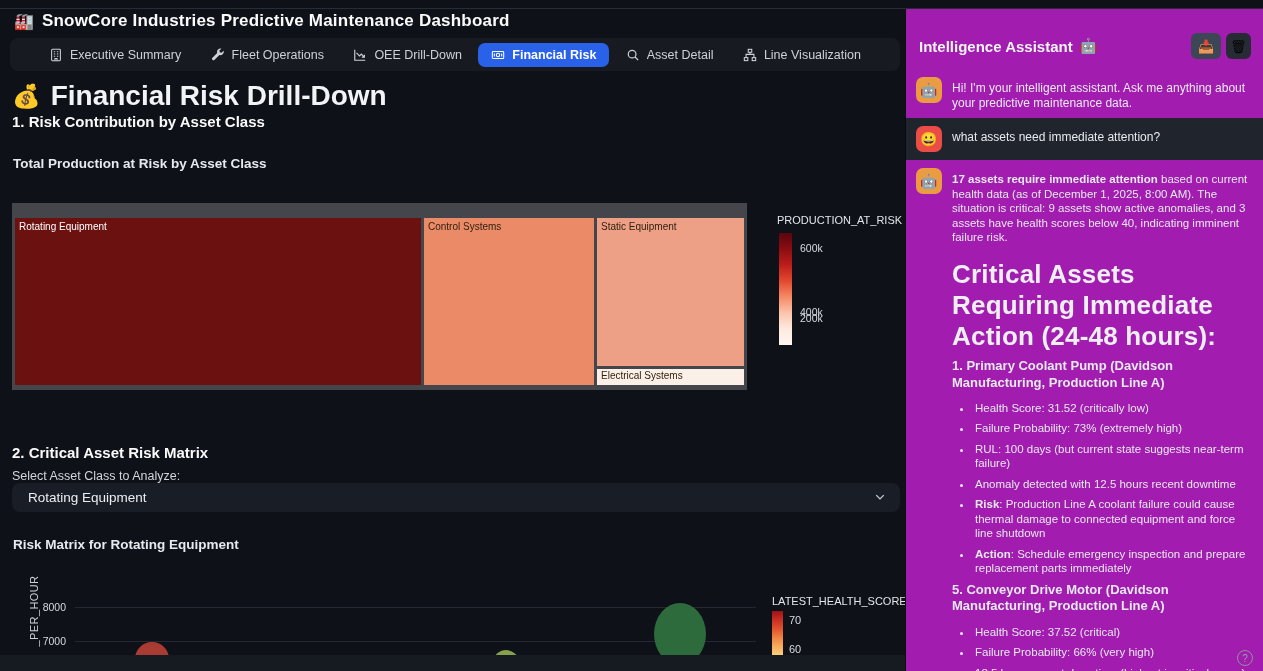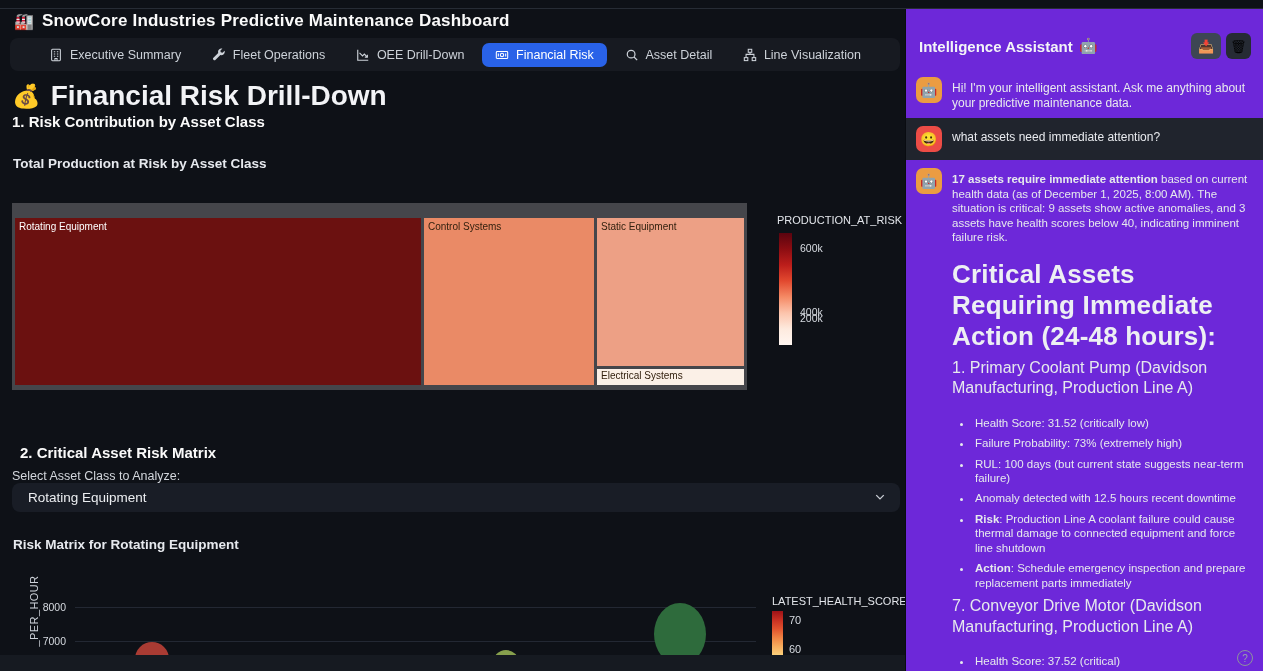--- a/index.html
+++ b/index.html
@@ -12,28 +12,28 @@
   .topline{position:absolute;left:0;top:8px;width:1263px;height:1px;background:#272c35;}
   
   .app-header{position:absolute;left:14px;top:11px;display:flex;gap:8px;align-items:center;}
   .app-header .femoji{font-size:16px;}
   .app-header h1{font-size:17px;font-weight:700;margin:0;letter-spacing:.2px;color:#fafafa;}
   
   .tabbar{position:absolute;left:10px;top:38px;width:890px;height:33px;background:#171a21;
     border-radius:8px;display:flex;align-items:center;justify-content:space-between;padding:0 26px;box-sizing:border-box;}
   .tab{display:flex;align-items:center;gap:7px;color:#cdd2d9;font-size:12.5px;padding:5px 13px;border-radius:7px;cursor:pointer;white-space:nowrap;}
   .tab svg{display:block;}
-  .tab.active{background:#2962e8;color:#ffffff;font-weight:400;}
+  .tab.active{background:#2962e8;color:#ffffff;font-weight:700;}
   
   .page-title{position:absolute;left:12px;top:80px;display:flex;align-items:center;gap:10px;}
   .page-title .memoji{font-size:23px;}
   .page-title .ptext{font-size:28px;font-weight:700;color:#f2f3f6;}
   .sec-h{position:absolute;font-size:15px;font-weight:700;color:#fafafa;}
   .sec1{left:12px;top:113px;}
-  .sec2{left:20px;top:444px;}
+  .sec2{left:12px;top:444px;}
   .chart-title{position:absolute;font-size:13.5px;font-weight:700;color:#e6e9ee;}
   .t1{left:13px;top:156px;}
   .t2{left:13px;top:537px;}
   
   .treemap{position:absolute;left:12px;top:203px;width:735px;height:187px;background:#45464b;}
   .cell{position:absolute;}
   .cell .cl{position:absolute;left:4px;top:3px;font-size:10px;}
   .c-rot{left:3px;top:15px;width:406px;height:167px;background:#6b1110;}
   .c-rot .cl{color:#ffffff;}
   .c-ctl{left:412px;top:15px;width:170px;height:167px;background:#ea8a66;}
@@ -64,40 +64,40 @@
   .b1{left:135px;top:89px;width:34px;height:34px;background:#a93b33;}
   .b2{left:493px;top:97px;width:26px;height:26px;background:#87a04d;}
   .b3{left:654px;top:50px;width:52px;height:62px;background:#2e6b3c;}
   .cbar2-title{position:absolute;left:764px;top:42px;font-size:11px;color:#e2e5ea;padding-left:8px;}
   .cbar2{position:absolute;left:772px;top:58px;width:11px;height:44px;
     background:linear-gradient(to bottom,#9e1217,#c72f22,#e0512d,#ef8142,#f7ab5c,#fbd07b);}
   .cb2tick{position:absolute;left:789px;font-size:11px;color:#d8dce2;}
   .t70{top:61px;} .t60{top:90px;}
   .belowband{position:absolute;left:0;top:655px;width:905px;height:16px;background:#161a21;}
   
-  .assistant{position:absolute;left:905px;top:9px;width:358px;height:662px;background:#6d28d9;
+  .assistant{position:absolute;left:905px;top:9px;width:358px;height:662px;background:#a21caf;
     border-left:1px solid #0a0c11;box-sizing:border-box;overflow:hidden;}
   .as-head{display:flex;align-items:center;justify-content:space-between;padding:24px 12px 10px 13px;}
   .as-title{font-size:15px;font-weight:700;color:#f3f4f7;display:flex;gap:7px;align-items:center;}
   .as-actions{display:flex;gap:5px;}
   .as-btn{border:none;border-radius:6px;height:26px;display:flex;align-items:center;justify-content:center;cursor:pointer;padding:0;}
   .as-btn.export{width:30px;background:#3d4654;}
   .as-btn.clear{width:25px;background:#262b34;}
   .as-btn span{font-size:13px;}
   .msg{display:flex;gap:10px;padding:8px 12px 8px 10px;}
   .avatar{flex:none;width:26px;height:26px;border-radius:7px;display:flex;align-items:center;justify-content:center;font-size:14px;}
   .bot-av{background:#eb9c42;color:#2b1c08;}
   .user-av{background:#ec4c46;color:#3d0c0c;}
   .mtext{font-size:12px;line-height:1.22;color:#e8eaee;padding-top:4px;}
   .msg.user{background:#20242d;}
   .mbody{width:306px;font-size:11.5px;line-height:1.26;color:#e6e9ed;}
   .mbody .intro{margin:4px 0 14px;}
   .mbody h2{font-size:26px;line-height:1.2;margin:8px 0 4px;font-weight:700;color:#edeff3;letter-spacing:.2px;}
-  .itemt{font-weight:400;margin:6px 0 0;font-size:16px;}
-  .mbody ul{margin:17px 0 4px;padding-left:21px;}
+  .itemt{font-weight:700;margin:6px 0 0;font-size:13px;}
+  .mbody ul{margin:10px 0 4px;padding-left:21px;}
   .mbody li{margin:6px 0;padding-left:2px;}
   
   .help{position:absolute;left:1237px;top:650px;width:14px;height:14px;border:1.3px solid #8d939c;
     border-radius:50%;color:#9aa0a9;font-size:10px;display:flex;align-items:center;justify-content:center;cursor:pointer;}
 </style>
 </head>
 <body>
 
 <div class="topline"></div>
 
@@ -263,21 +263,21 @@
       <p class="itemt">1. Primary Coolant Pump (Davidson Manufacturing, Production Line A)</p>
       <ul>
         <li><b></b><span>Health Score: 31.52 (critically low)</span></li>
         <li><b></b><span>Failure Probability: 73% (extremely high)</span></li>
         <li><b></b><span>RUL: 100 days (but current state suggests near-term failure)</span></li>
         <li><b></b><span>Anomaly detected with 12.5 hours recent downtime</span></li>
         <li><b>Risk</b><span>: Production Line A coolant failure could cause thermal damage to connected equipment and force line shutdown</span></li>
         <li><b>Action</b><span>: Schedule emergency inspection and prepare replacement parts immediately</span></li>
       </ul>
 
-      <p class="itemt">7. Conveyor Drive Motor (Davidson Manufacturing, Production Line A)</p>
+      <p class="itemt">5. Conveyor Drive Motor (Davidson Manufacturing, Production Line A)</p>
       <ul>
         <li><b></b><span>Health Score: 37.52 (critical)</span></li>
         <li><b></b><span>Failure Probability: 66% (very high)</span></li>
         <li><b></b><span>18.5 hours recent downtime (highest in critical group)</span></li>
         <li><b>Risk</b><span>: Material flow disruption across Production Line A</span></li>
 
       </ul>
     </div>
   </div>
 </aside>

